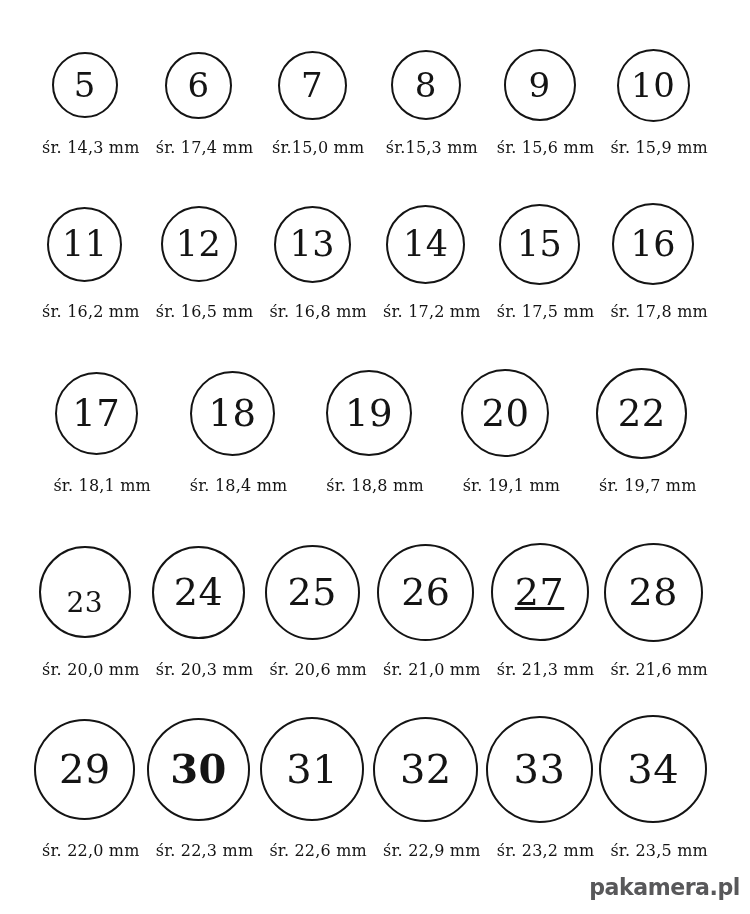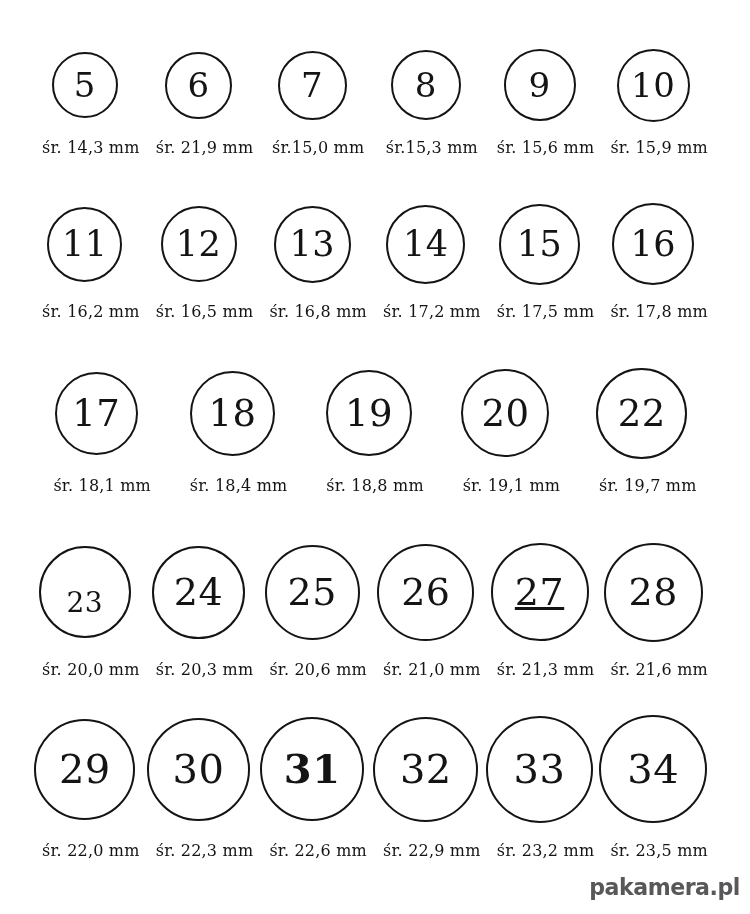--- a/index.html
+++ b/index.html
@@ -76,21 +76,21 @@
     </div>
     <div class="label">śr. 14,3 mm</div>
   </div>
 
   <div class="cell">
     <div class="circle-wrap" style="height: 74px;">
       <div class="circle" style="width: 67px; height: 67px;">
         <span class="num" style="font-size: 34px;">6</span>
       </div>
     </div>
-    <div class="label">śr. 21,9 mm</div>
+    <div class="label">śr. 17,4 mm</div>
   </div>
 
   <div class="cell">
     <div class="circle-wrap" style="height: 74px;">
       <div class="circle" style="width: 69px; height: 69px;">
         <span class="num" style="font-size: 34px;">7</span>
       </div>
     </div>
     <div class="label">śr.15,0 mm</div>
   </div>
@@ -284,29 +284,29 @@
     <div class="circle-wrap" style="height: 112px;">
       <div class="circle" style="width: 101px; height: 101px;">
         <span class="num" style="font-size: 40px;">29</span>
       </div>
     </div>
     <div class="label">śr. 22,0 mm</div>
   </div>
 
   <div class="cell">
     <div class="circle-wrap" style="height: 112px;">
-      <div class="circle" style="width: 103px; height: 103px;">
+      <div class="circle" style="width: 103px; height: 103px; font-weight: bold;">
         <span class="num" style="font-size: 40px;">30</span>
       </div>
     </div>
     <div class="label">śr. 22,3 mm</div>
   </div>
 
   <div class="cell">
-    <div class="circle-wrap" style="height: 112px; font-weight: bold;">
+    <div class="circle-wrap" style="height: 112px;">
       <div class="circle" style="width: 104px; height: 104px;">
         <span class="num" style="font-size: 40px;">31</span>
       </div>
     </div>
     <div class="label">śr. 22,6 mm</div>
   </div>
 
   <div class="cell">
     <div class="circle-wrap" style="height: 112px;">
       <div class="circle" style="width: 105px; height: 105px;">

